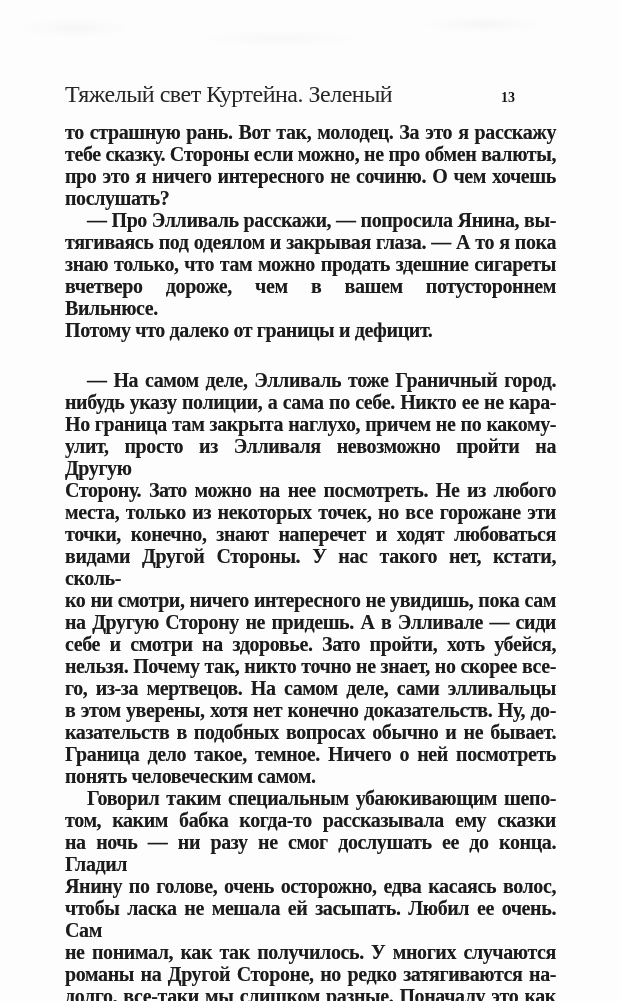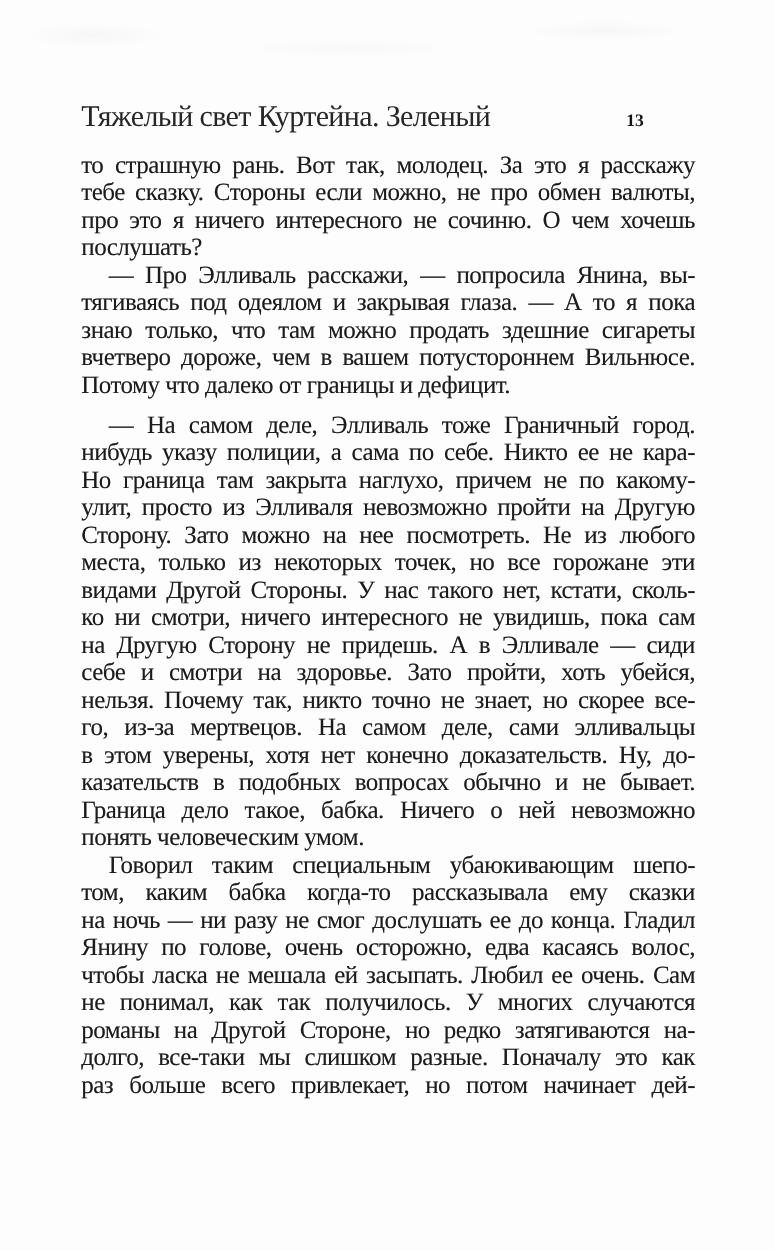--- a/index.html
+++ b/index.html
@@ -52,26 +52,27 @@
   .text-block {
     position: absolute;
     left: 65px;
     top: 121px;
     width: 491px;
     font-size: 20px;
     letter-spacing: -0.4px;
     text-shadow: 0 0 0.5px rgba(40,40,40,0.45);
   }
   .para { margin: 0; }
-  .para.space-before { margin-top: 10px; }
+  .para.space-before { margin-top: 28px; }
   .line {
     line-height: 22px;
     text-align: justify;
     text-align-last: justify;
     white-space: normal;
+    font-weight: bold;
   }
   .line.end { text-align-last: left; }
   .para.indent .line:first-child { text-indent: 22px; }
 </style>
 </head>
 <body>
 
 <div class="book-page">
   <div class="running-head">
     <span class="running-title">Тяжелый свет Куртейна. Зеленый</span>
@@ -92,30 +93,31 @@
         <div class="line">вчетверо дороже, чем в вашем потустороннем Вильнюсе.</div>
         <div class="line end">Потому что далеко от границы и дефицит.</div>
       </div>
       <div class="para indent space-before">
         <div class="line">— На самом деле, Элливаль тоже Граничный город.</div>
         <div class="line">нибудь указу полиции, а сама по себе. Никто ее не кара-</div>
         <div class="line">Но граница там закрыта наглухо, причем не по какому-</div>
         <div class="line">улит, просто из Элливаля невозможно пройти на Другую</div>
         <div class="line">Сторону. Зато можно на нее посмотреть. Не из любого</div>
         <div class="line">места, только из некоторых точек, но все горожане эти</div>
+        <div class="line">точки, конечно, знают наперечет и ходят любоваться</div>
         <div class="line">видами Другой Стороны. У нас такого нет, кстати, сколь-</div>
         <div class="line">ко ни смотри, ничего интересного не увидишь, пока сам</div>
         <div class="line">на Другую Сторону не придешь. А в Элливале — сиди</div>
         <div class="line">себе и смотри на здоровье. Зато пройти, хоть убейся,</div>
         <div class="line">нельзя. Почему так, никто точно не знает, но скорее все-</div>
         <div class="line">го, из-за мертвецов. На самом деле, сами элливальцы</div>
         <div class="line">в этом уверены, хотя нет конечно доказательств. Ну, до-</div>
         <div class="line">казательств в подобных вопросах обычно и не бывает.</div>
-        <div class="line">Граница дело такое, бабка. Ничего о ней невозможно</div>
-        <div class="line end">понять человеческим умом.</div>
+        <div class="line">Граница дело такое, темное. Ничего о ней посмотреть</div>
+        <div class="line end">понять человеческим самом.</div>
       </div>
       <div class="para indent">
         <div class="line">Говорил таким специальным убаюкивающим шепо-</div>
         <div class="line">том, каким бабка когда-то рассказывала ему сказки</div>
         <div class="line">на ночь — ни разу не смог дослушать ее до конца. Гладил</div>
         <div class="line">Янину по голове, очень осторожно, едва касаясь волос,</div>
         <div class="line">чтобы ласка не мешала ей засыпать. Любил ее очень. Сам</div>
         <div class="line">не понимал, как так получилось. У многих случаются</div>
         <div class="line">романы на Другой Стороне, но редко затягиваются на-</div>
         <div class="line">долго, все-таки мы слишком разные. Поначалу это как</div>

